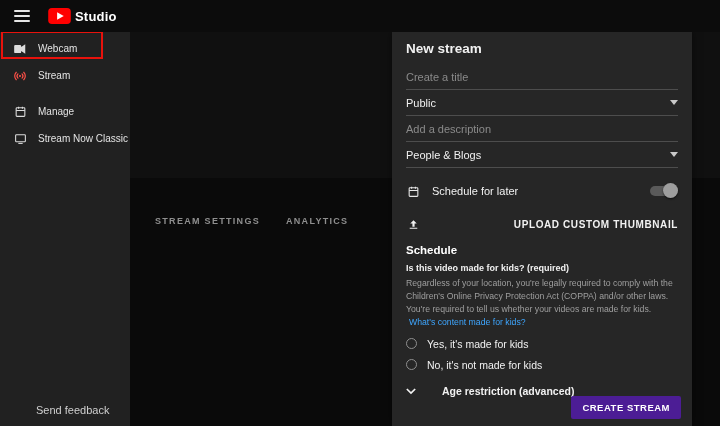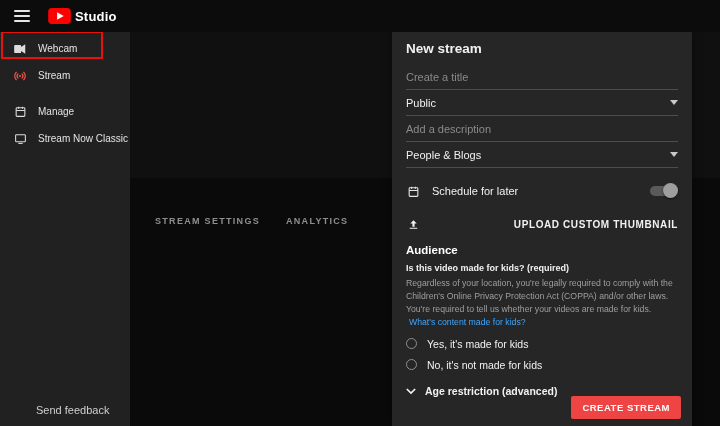--- a/index.html
+++ b/index.html
@@ -72,24 +72,24 @@
   .audience-heading { margin-top:8px; color:#fff; font-size:11.5px; font-weight:700; }
   .kids-question { margin-top:7px; color:#f1f1f1; font-size:9px; font-weight:700; }
   .kids-info { margin-top:4px; color:#9f9f9f; font-size:8.7px; line-height:1.5; }
   .kids-link { color:#3ea6ff; cursor:pointer; margin-left:3px; }
 
   .radio-row { display:flex; align-items:flex-start; gap:10px; margin-top:9px; cursor:pointer; }
   .radio { width:11px; height:11px; border:1.5px solid #8f8f8f; border-radius:50%;
            flex:0 0 auto; }
   .radio-label { color:#f1f1f1; font-size:10.5px; }
 
-  .age-row { margin-top:14px; display:flex; align-items:center; gap:9px; cursor:pointer; }
+  .age-row { margin-top:14px; display:flex; align-items:center; gap:26px; cursor:pointer; }
   .age-label { color:#f1f1f1; font-size:10.5px; font-weight:700; }
 
-  .create-btn { position:absolute; right:11px; bottom:7px; background:#ef4444;
+  .create-btn { position:absolute; right:11px; bottom:7px; background:#4c1d95;
                 color:#fff; border:none; border-radius:2px; padding:6px 11px;
                 font-family:"Liberation Sans", sans-serif; font-size:9.5px;
                 font-weight:700; letter-spacing:0.5px; cursor:pointer; }
 </style>
 </head>
 <body>
 
 <div class="stage">
 
   <div class="topbar">
@@ -189,21 +189,21 @@
 
       <div class="upload-row">
         <span class="row-icon">
           <svg width="13" height="13" viewBox="0 0 24 24" fill="#f1f1f1">
             <path d="M5 20h14v-2H5v2zm7-16l-6 6h4v6h4v-6h4l-6-6z"></path>
           </svg>
         </span>
         <span class="upload-label">UPLOAD CUSTOM THUMBNAIL</span>
       </div>
 
-      <div class="audience-heading">Audience</div>
+      <div class="audience-heading">Schedule</div>
       <div class="kids-question">Is this video made for kids? (required)</div>
       <div class="kids-info">
         <span>Regardless of your location, you're legally required to comply with the Children's Online Privacy Protection Act (COPPA) and/or other laws. You're required to tell us whether your videos are made for kids.</span>
         <span class="kids-link">What's content made for kids?</span>
       </div>
 
       <div class="radio-row">
         <span class="radio"></span>
         <span class="radio-label">Yes, it's made for kids</span>
       </div>

